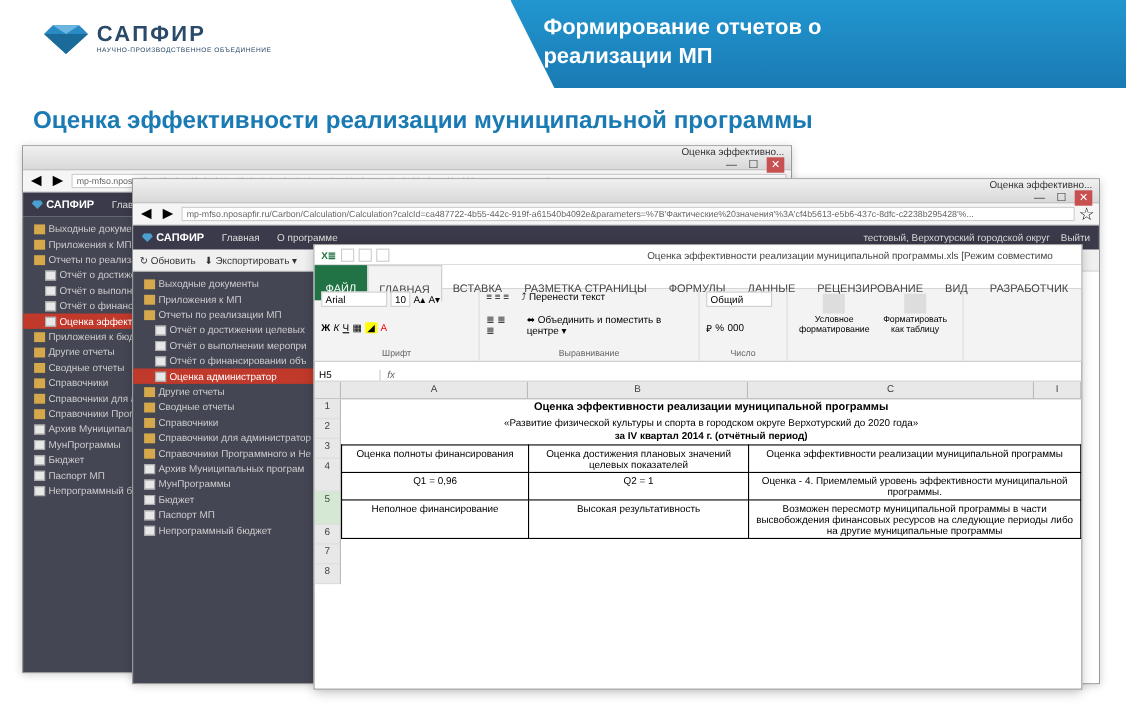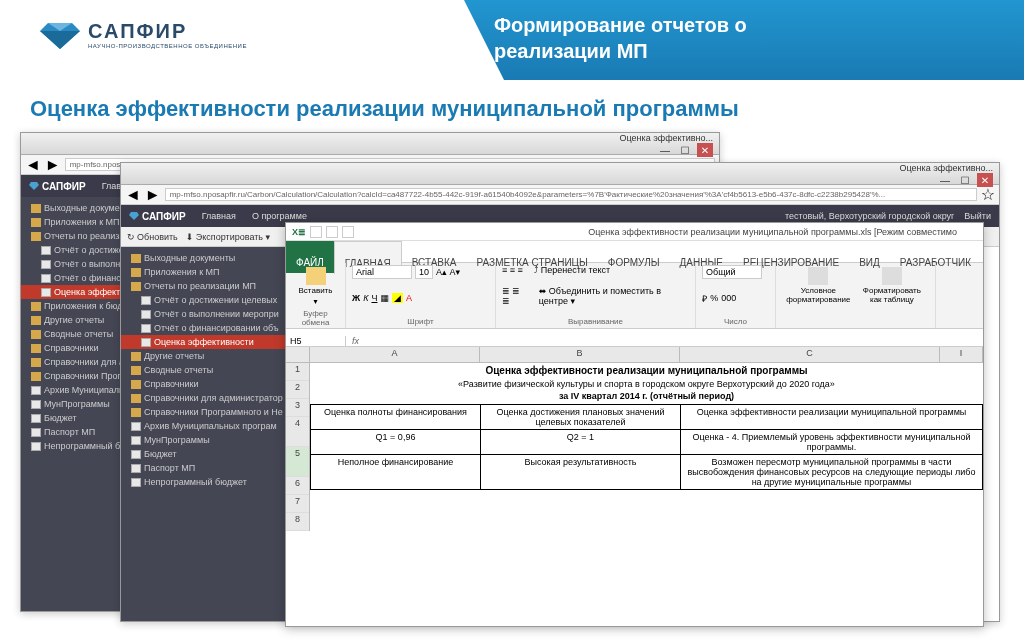--- a/index.html
+++ b/index.html
@@ -256,21 +256,21 @@
           <div class="sidebar-item nested">
             <span class="doc-ic"></span>
             <span>Отчёт о выполнении меропри</span>
           </div>
           <div class="sidebar-item nested">
             <span class="doc-ic"></span>
             <span>Отчёт о финансировании объ</span>
           </div>
           <div class="sidebar-item nested sel">
             <span class="doc-ic"></span>
-            <span>Оценка эффективности</span>
+            <span>Оценка администратор</span>
           </div>
           <div class="sidebar-item">
             <span class="folder-ic"></span>
             <span>Другие отчеты</span>
           </div>
           <div class="sidebar-item">
             <span class="folder-ic"></span>
             <span>Сводные отчеты</span>
           </div>
           <div class="sidebar-item">
@@ -325,24 +325,20 @@
     <div class="rtab active">ГЛАВНАЯ</div>
     <div class="rtab">ВСТАВКА</div>
     <div class="rtab">РАЗМЕТКА СТРАНИЦЫ</div>
     <div class="rtab">ФОРМУЛЫ</div>
     <div class="rtab">ДАННЫЕ</div>
     <div class="rtab">РЕЦЕНЗИРОВАНИЕ</div>
     <div class="rtab">ВИД</div>
     <div class="rtab">РАЗРАБОТЧИК</div>
   </div>
   <div class="ribbon-body">
-    <div class="rgroup" style="width:60px">
-      <div class="rg-big"><div class="rg-big-ic" style="background:#f4d179"></div><span>Вставить</span>▾</div>
-      <div class="rgroup-label">Буфер обмена</div>
-    </div>
     <div class="rgroup" style="width:150px">
       <div class="rg-row">
             <span class="rg-btn" style="width:60px">Arial</span>
             <span class="rg-btn">10</span>
             <span>A▴</span>
             <span>A▾</span>
           </div>
       <div class="rg-row">
             <b>Ж</b> 
             <i>К</i> 

